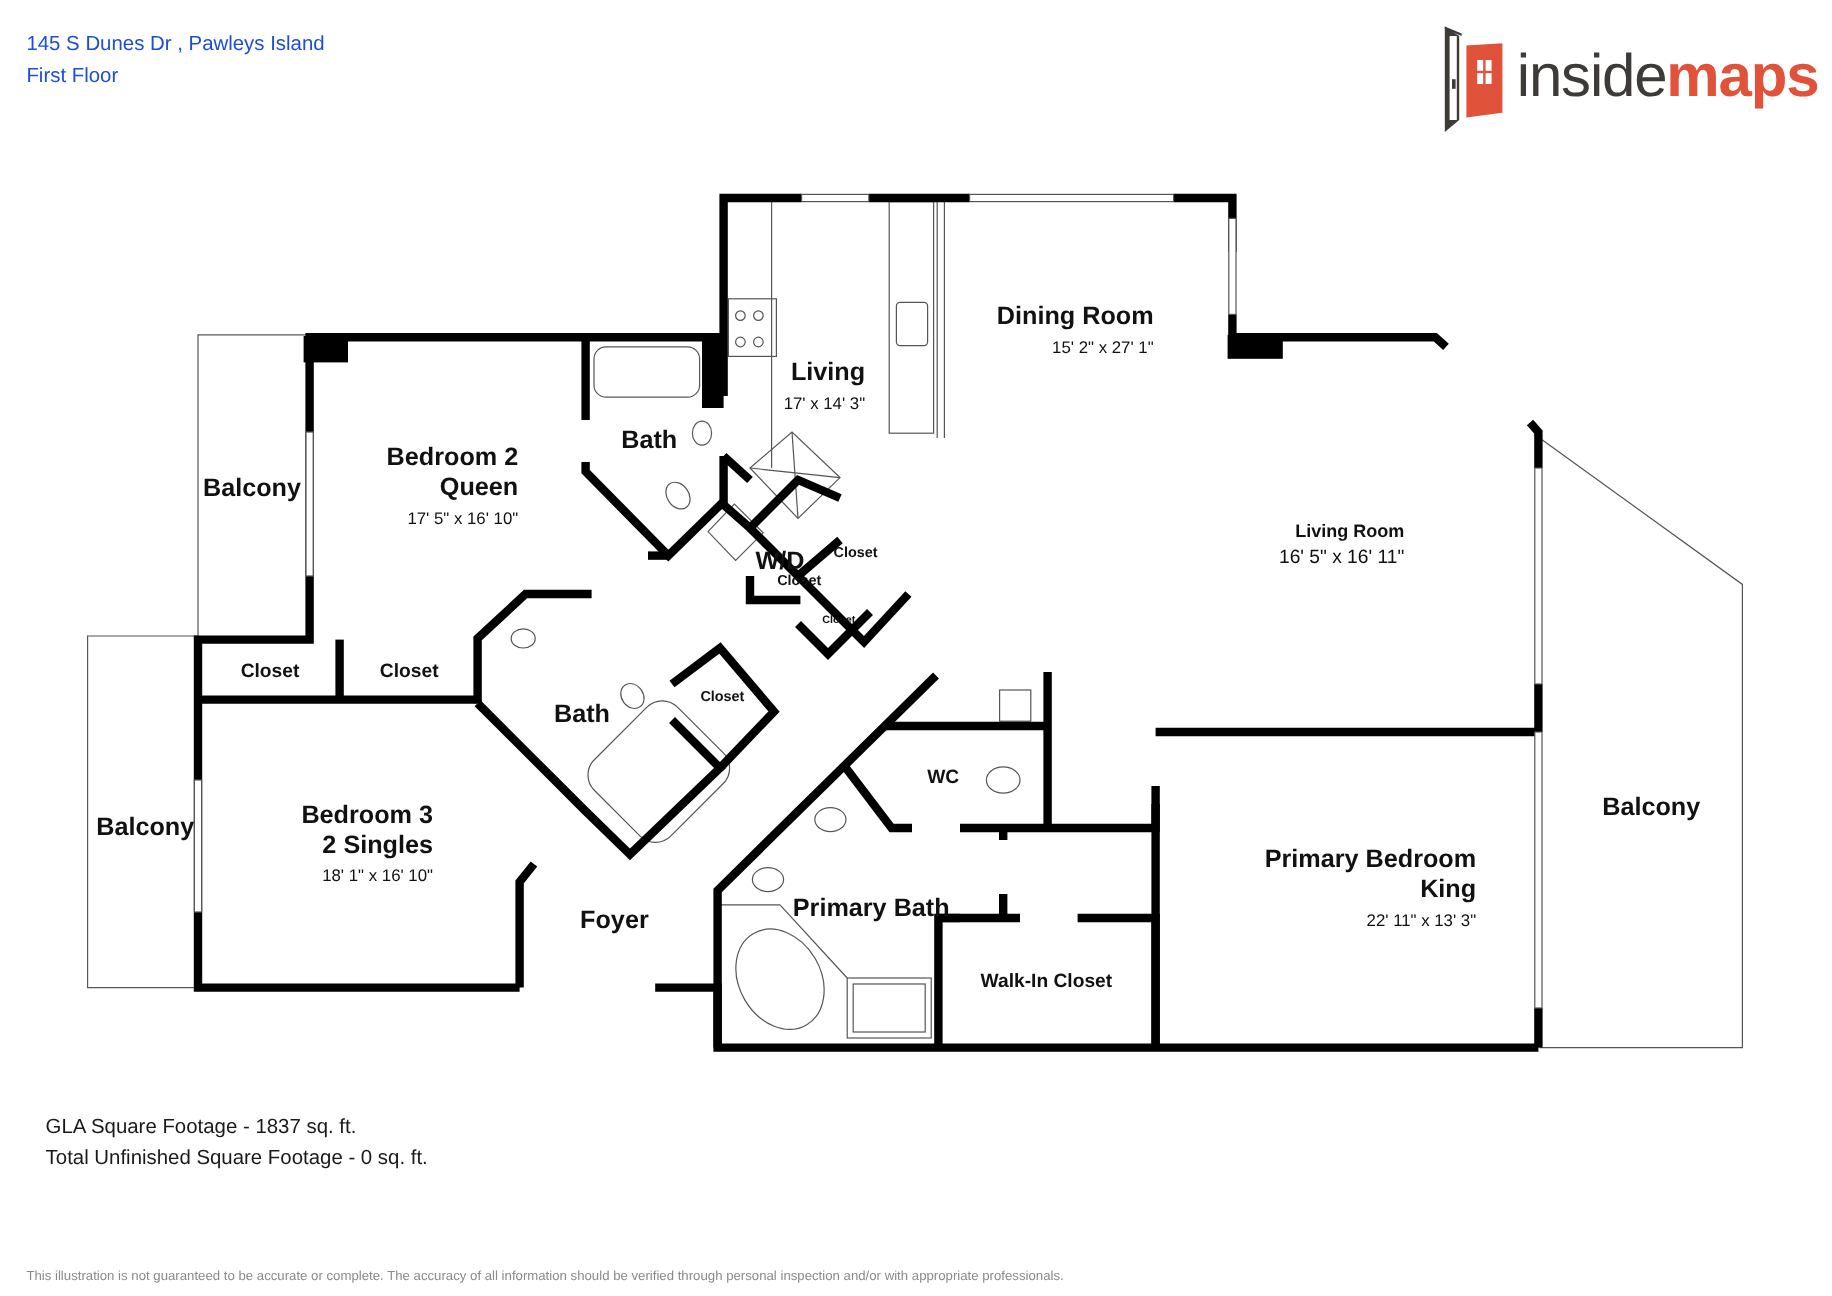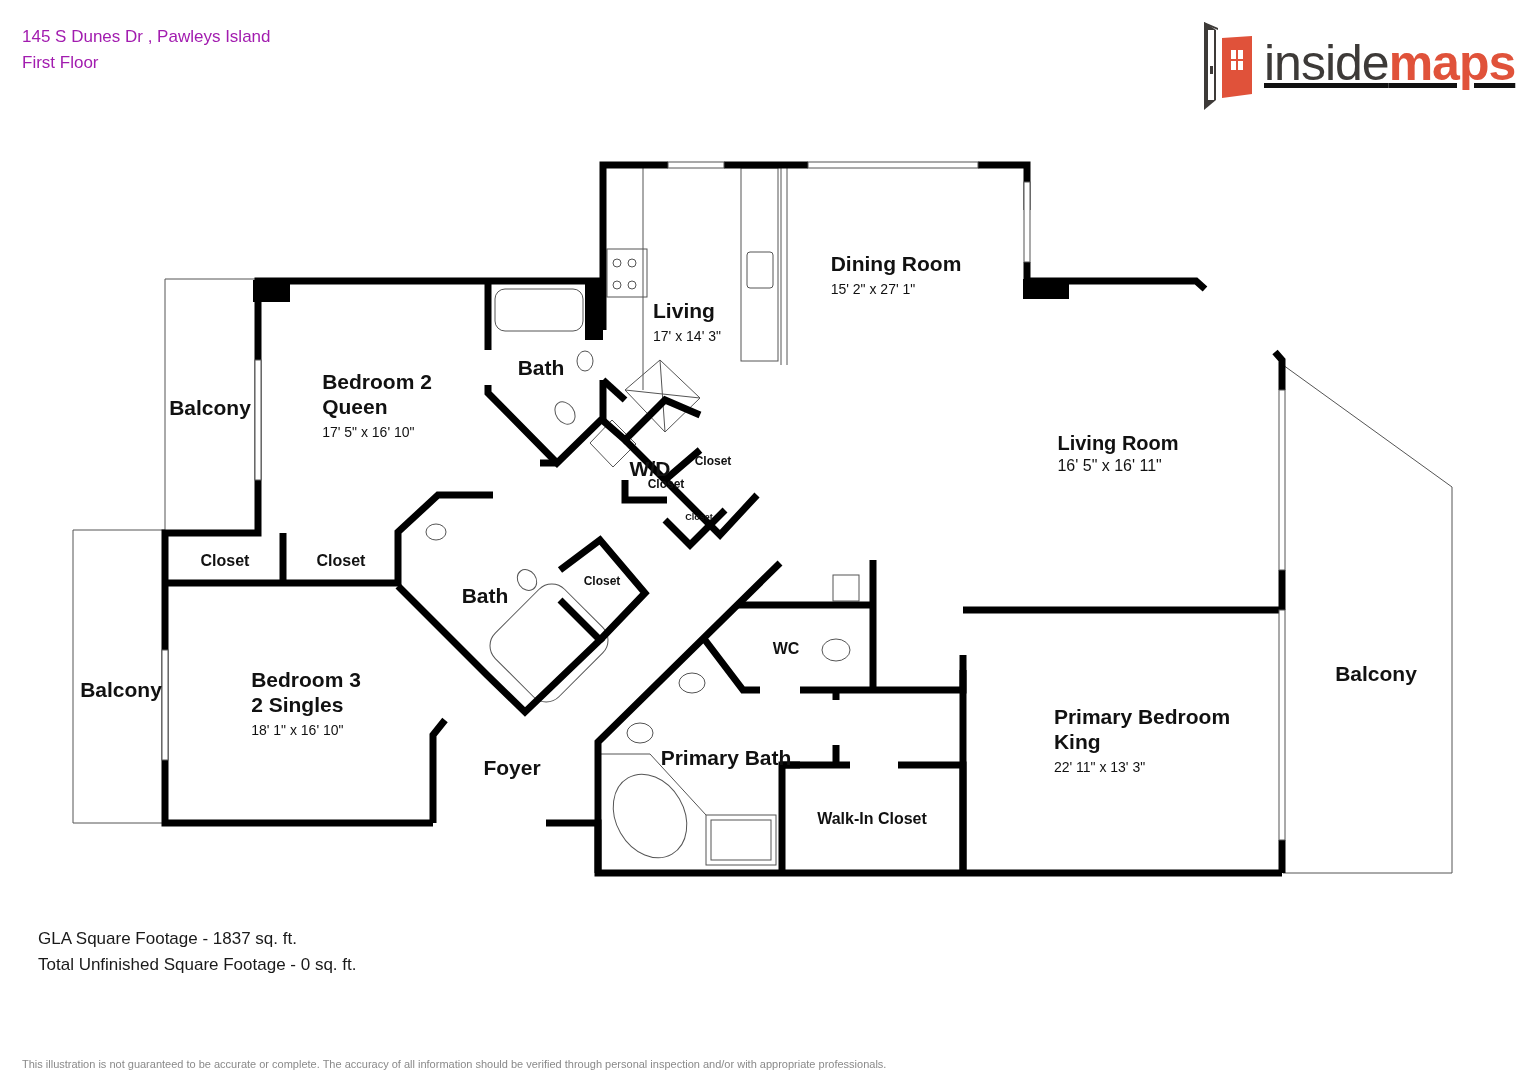--- a/index.html
+++ b/index.html
@@ -1,23 +1,23 @@
 <!DOCTYPE html>
 <html><head>
 <meta charset="utf-8">
 <style>
   html, body { margin:0; padding:0; background:#ffffff; }
   body { width:1527px; height:1080px; position:relative; overflow:hidden; font-family:"Liberation Sans", sans-serif; color:#111; }
-  .hdr { position:absolute; left:22px; top:24px; font-size:17px; line-height:26px; color:#a21caf; }
+  .hdr { position:absolute; left:22px; top:24px; font-size:17px; line-height:26px; color:#1d4ed8; }
   .logo { position:absolute; left:1200px; top:20px; width:310px; height:92px; }
-  .logo .word { position:absolute; left:64px; top:14px; font-size:50px; letter-spacing:-1px; font-family:"Liberation Sans", sans-serif;text-decoration:underline; }
+  .logo .word { position:absolute; left:64px; top:14px; font-size:50px; letter-spacing:-1px; font-family:"Liberation Sans", sans-serif; }
   .logo .w1 { color:#3d3a38; }
   .logo .w2 { color:#e0523a; font-weight:bold; }
   .plan { position:absolute; left:0; top:0; }
-  .lbl { position:absolute; transform:translate(-50%,-50%); text-align:left; white-space:nowrap; font-weight:bold; color:#111; }
+  .lbl { position:absolute; transform:translate(-50%,-50%); text-align:right; white-space:nowrap; font-weight:bold; color:#111; }
   .lbl .nm { display:block; font-size:21px; line-height:25px; }
   .lbl .dim { display:block; font-size:14px; font-weight:normal; line-height:20px; margin-top:3px; }
   .lbl.sm .nm { font-size:16px; }
   .lbl.xs .nm { font-size:12px; }
   .lbl.xxs .nm { font-size:9px; }
   .foot { position:absolute; left:22px; top:926px; font-size:17px; line-height:26px; color:#1a1a1a;margin-left:16px; }
   .disc { position:absolute; left:22px; top:1057px; font-size:11px; line-height:15px; color:#8a8a8a; width:1200px; }
 </style>
 </head>
 <body>
@@ -139,21 +139,21 @@
 
 <div class="lbl" style="left:896px; top:275px;">
   <span class="nm">Dining Room</span>
   <span class="dim">15' 2" x 27' 1"</span>
 </div>
 <div class="lbl" style="left:687px; top:322px;">
   <span class="nm">Living</span>
   <span class="dim">17' x 14' 3"</span>
 </div>
 <div class="lbl sm" style="left:1118px; top:453px;">
-  <span class="nm" style="font-size:20px">Living Room</span>
+  <span class="nm" style="font-size:15px">Living Room</span>
   <span class="dim" style="font-size:16px;margin-top:0">16' 5" x 16' 11"</span>
 </div>
 <div class="lbl" style="left:377px; top:405px;">
   <span class="nm">Bedroom 2</span>
   <span class="nm">Queen</span>
   <span class="dim">17' 5" x 16' 10"</span>
 </div>
 <div class="lbl" style="left:541px; top:367px;">
   <span class="nm">Bath</span>
 </div>

